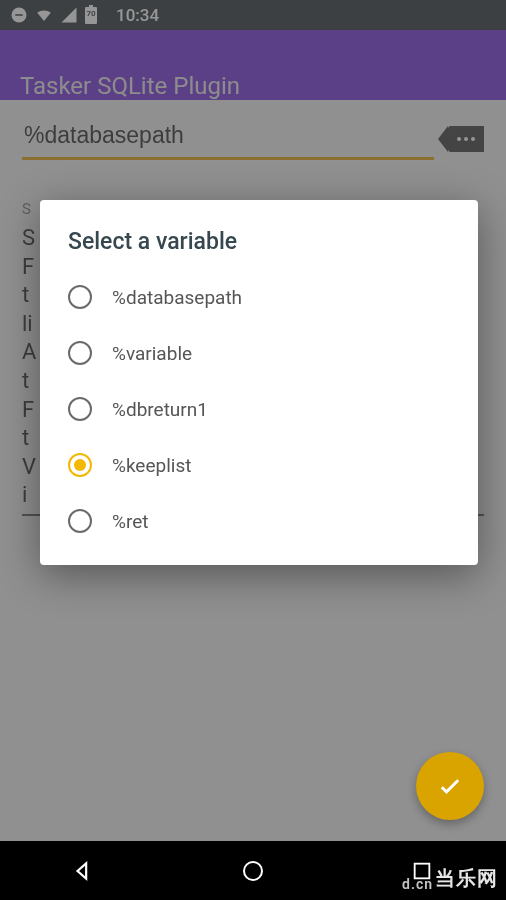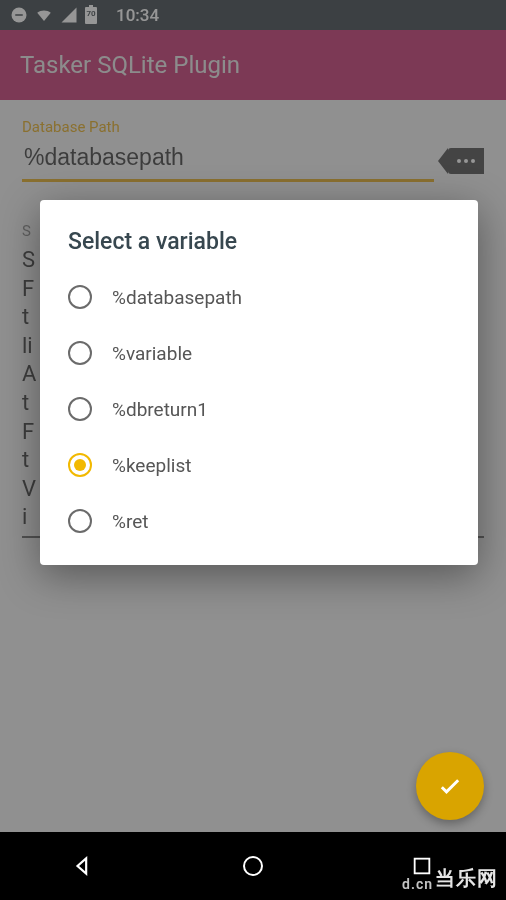--- a/index.html
+++ b/index.html
@@ -4,21 +4,21 @@
 <style>
   * { margin: 0; padding: 0; box-sizing: border-box; }
   html, body { width: 506px; height: 900px; font-family: Roboto, Arial, sans-serif; overflow: hidden; background: #000; }
   .screen { width: 506px; height: 900px; position: relative; background: #f0f0f0; }
 
   
   .status-bar { height: 30px; background: #1f2a30; display: flex; align-items: center; padding: 0 10px; gap: 6px; color: #fff; font-size: 17px; font-weight: 500; }
   .status-bar .icon-slot { display: inline-flex; align-items: center; }
 
   
-  .app-bar { height: 70px; background: #be185d; display: flex; align-items: center; padding: 0 20px; }
+  .app-bar { height: 70px; background: #6d28d9; display: flex; align-items: flex-end; padding: 0 20px; }
   .app-bar-title { color: #e6e6e6; font-size: 24px; font-weight: 400; }
 
   
   .page { position: relative; padding: 18px 22px; }
   .field-label { color: #e2a100; font-size: 15px; margin-bottom: 4px; }
   .field-row { display: flex; align-items: center; gap: 14px; }
   .field-input { flex: 1; border: none; border-bottom: 3px solid #e2a100; background: transparent; font-size: 23px; color: #1e1e1e; padding: 4px 2px 8px; outline: none; }
   .tag-btn { width: 36px; height: 26px; background: #333; border-radius: 3px 0 0 3px; position: relative; display: flex; align-items: center; justify-content: center; }
   .tag-btn::before { content: ""; position: absolute; left: -10px; top: 0; border-top: 13px solid transparent; border-bottom: 13px solid transparent; border-right: 10px solid #333; }
   .tag-dots { display: flex; gap: 3px; }
@@ -41,21 +41,21 @@
   .radio-outer.sel { border-color: #f2b900; }
   .radio-inner { width: 12px; height: 12px; border-radius: 50%; background: #f2b900; }
   .radio-label { font-size: 19px; color: #565656; }
   .dialog-actions { display: flex; justify-content: flex-end; padding: 22px 24px 10px; }
   .dialog-btn { color: #f2b900; font-size: 18px; font-weight: 700; letter-spacing: 0.5px; background: none; border: none; cursor: pointer; padding: 8px 10px; }
 
   
   .fab { position: absolute; right: 22px; bottom: 80px; width: 68px; height: 68px; border-radius: 50%; background: #d9a400; display: flex; align-items: center; justify-content: center; box-shadow: 0 4px 10px rgba(0,0,0,0.3); }
 
   
-  .nav-bar { position: absolute; bottom: 0; left: 0; right: 0; height: 68px; background: #000; display: flex; align-items: center; justify-content: space-around; }
+  .nav-bar { position: absolute; bottom: 0; left: 0; right: 0; height: 59px; background: #000; display: flex; align-items: center; justify-content: space-around; }
   .nav-btn { width: 60px; height: 40px; display: flex; align-items: center; justify-content: center; }
 
   
   .watermark { position: absolute; right: 8px; bottom: 8px; color: rgba(255,255,255,0.9); font-size: 20px; font-weight: 600; letter-spacing: 1px; display: flex; align-items: flex-end; gap: 2px; pointer-events: none; }
 </style>
 </head>
 <body>
 
 <div class="screen">
 
@@ -84,21 +84,20 @@
       <span style="position:absolute;left:0;right:0;top:4px;font-size:8px;color:#1f2a30;text-align:center;font-weight:700;">70</span>
     </span>
     <span style="margin-left:12px;">10:34</span>
   </div>
 
   <div class="app-bar">
     <div class="app-bar-title">Tasker SQLite Plugin</div>
   </div>
 
   <div class="page">
-    <div class="field-label">Database Path</div>
     <div class="field-row">
       <input class="field-input" value="%databasepath" style="">
       <div class="tag-btn">
         <div class="tag-dots">
             <span></span>
             <span></span>
             <span></span>
           </div>
       </div>
     </div>

